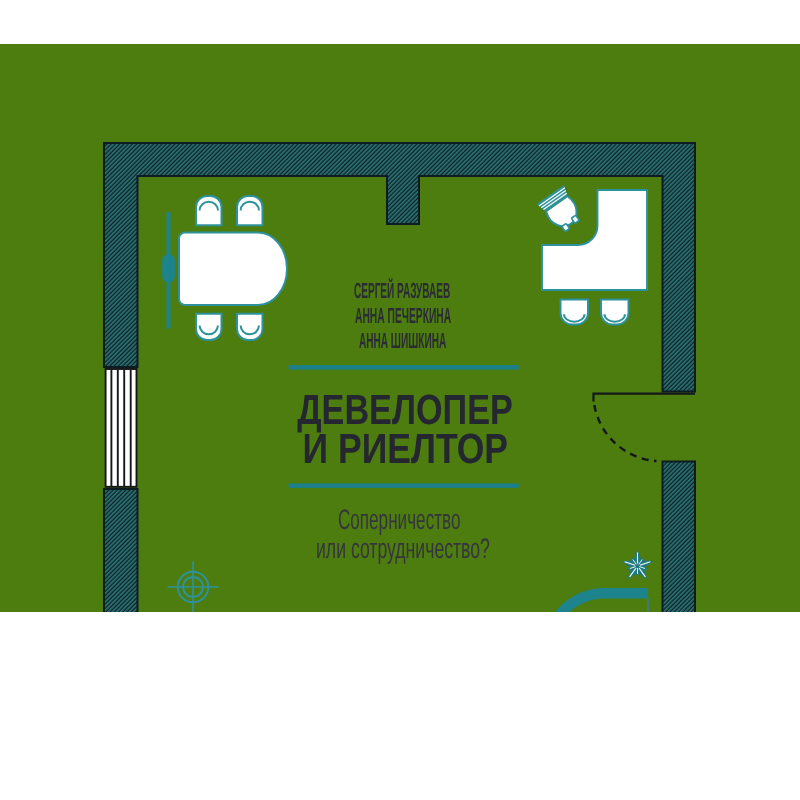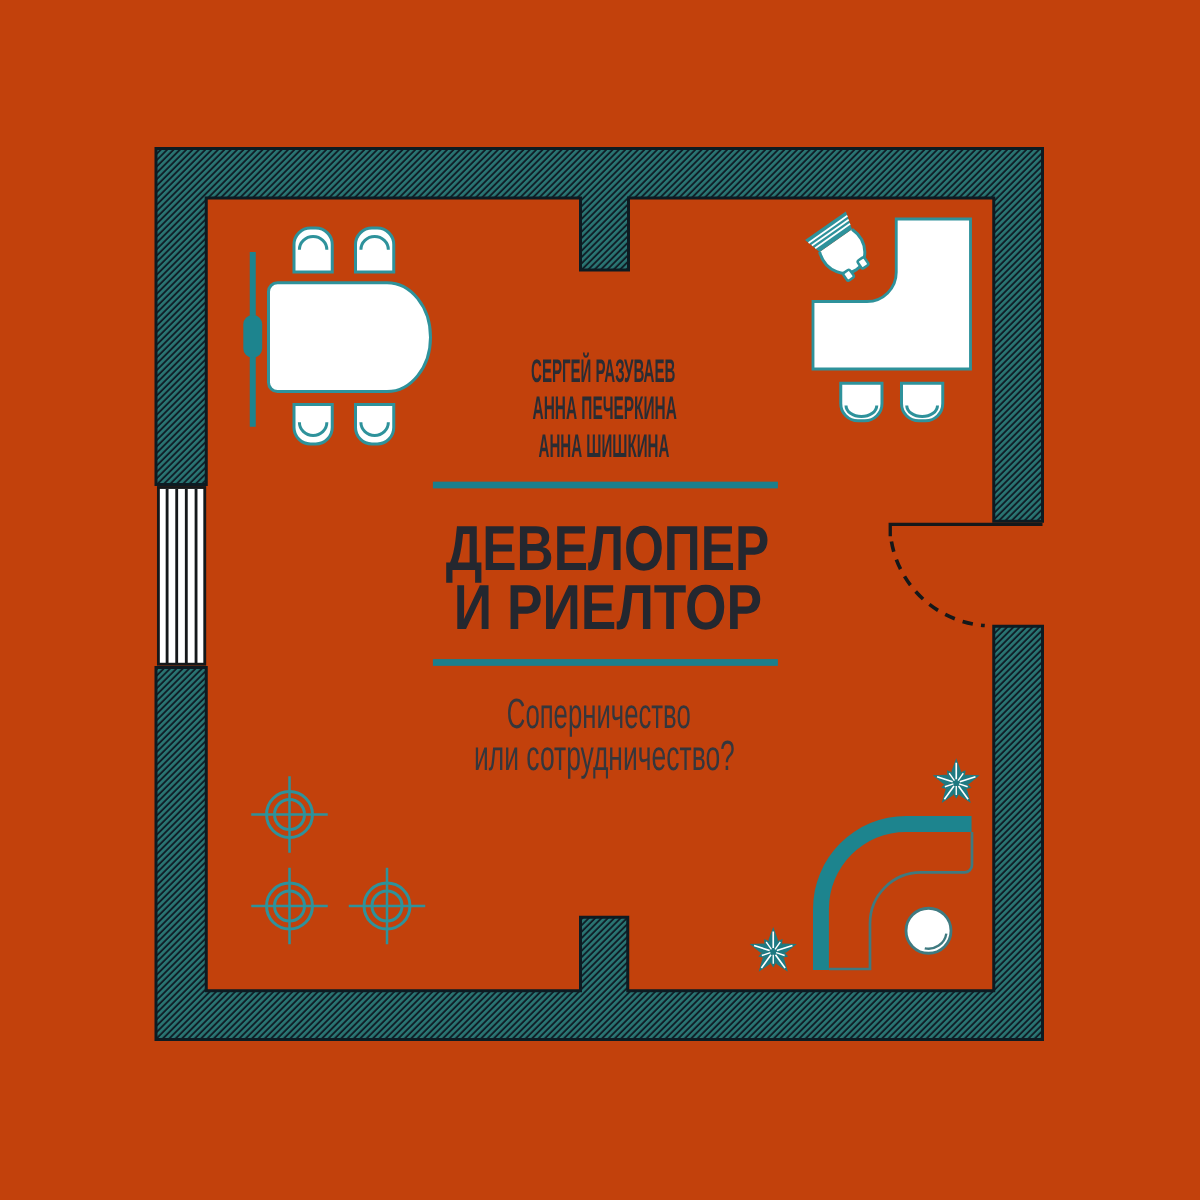--- a/index.html
+++ b/index.html
@@ -1,16 +1,16 @@
 <!DOCTYPE html>
 <html><head>
 <meta charset="utf-8">
 <style>
 html,body{margin:0;padding:0;background:#ffffff;}
-#cover{position:relative;width:800px;height:800px;background:#c2410c;font-family:"Liberation Sans",sans-serif;}
+#cover{position:relative;width:800px;height:568px;background:#4d7c0f;font-family:"Liberation Sans",sans-serif;margin-top:44px;}
 svg{position:absolute;left:0;top:0;text-rendering:geometricPrecision;}
 </style>
 </head>
 <body>
 <div id="cover">
 <svg width="800" height="800" viewBox="0 0 800 800">
 <defs>
 <pattern id="hatch" width="3" height="3" patternUnits="userSpaceOnUse" patternTransform="rotate(45)">
 <rect width="3" height="3" fill="#0f1e27"></rect>
 <rect x="0" y="0" width="1.7" height="3" fill="#2a7674"></rect>

